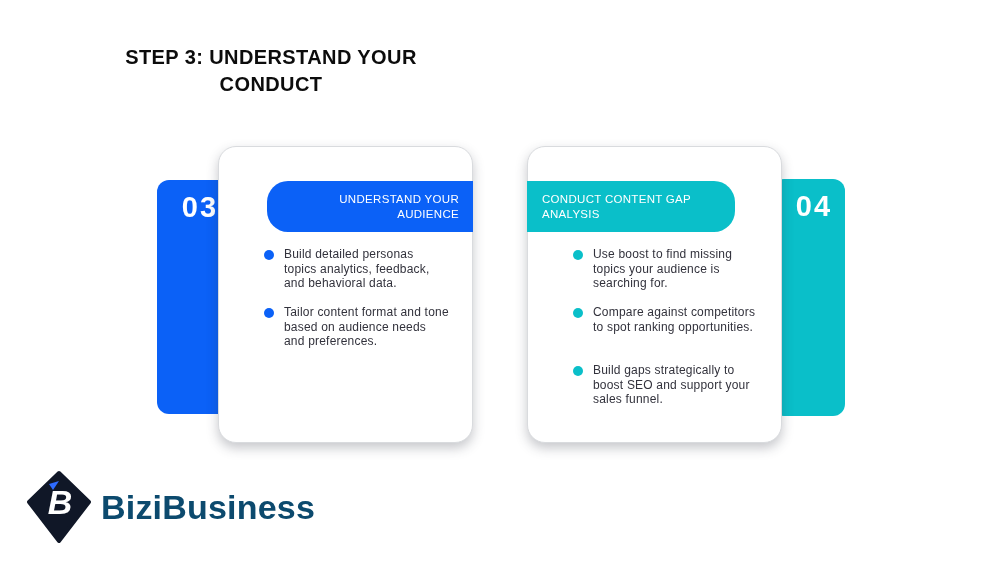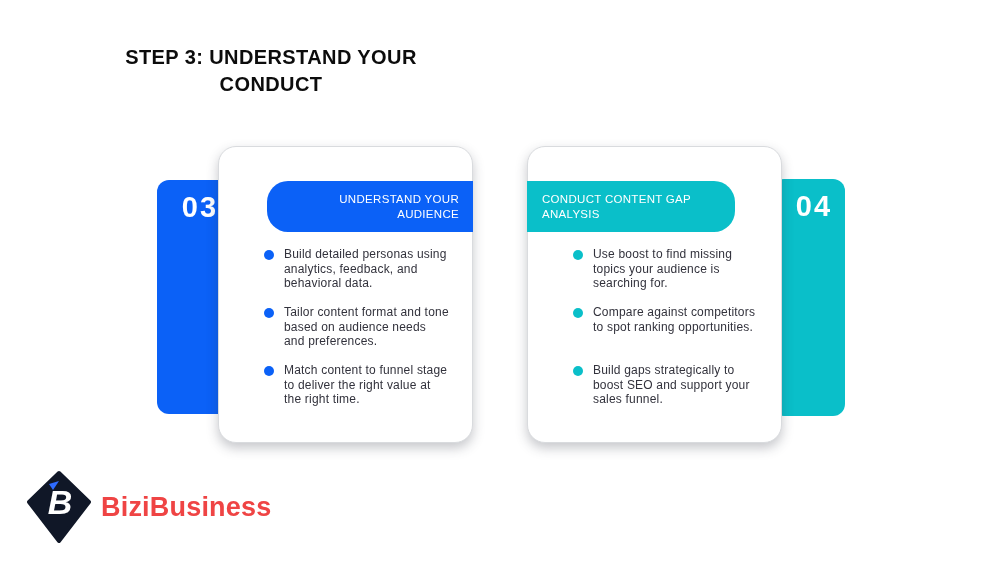--- a/index.html
+++ b/index.html
@@ -25,49 +25,45 @@
   #card-left .band{left:48px;right:-1px;background:#0B61F7;border-radius:21px 0 0 21px;justify-content:flex-end;text-align:right;padding-right:14px;padding-left:26px;}
   #card-right .band{left:-1px;width:208px;background:#0ABFC9;border-radius:0 21px 21px 0;justify-content:flex-start;text-align:left;padding-left:15px;padding-right:30px;}
 
   .bullets{position:absolute;left:45px;top:100px;width:185px;list-style:none;margin:0;padding:0;}
   .bullet{position:relative;height:58px;padding-left:20px;box-sizing:border-box;font-size:12px;line-height:14.5px;color:#32323c;letter-spacing:.2px;}
   .dot{position:absolute;left:0;top:3px;width:10px;height:10px;border-radius:50%;}
   .blue-dot{background:#0B61F7;}
   .teal-dot{background:#0ABFC9;}
 
   .logo{position:absolute;left:26px;top:470px;display:flex;align-items:center;gap:9px;}
-  .brand-name{font-size:27px;font-weight:700;color:#ef4444;letter-spacing:.2px;}
+  .brand-name{font-size:34px;font-weight:700;color:#0c4a6e;letter-spacing:.2px;}
 </style>
 </head>
 <body>
 
 <div class="canvas">
 
   <div class="step-title" id="title-left">STEP 3: UNDERSTAND YOUR CONDUCT</div>
 
   <div class="num-rect blue">
     <span class="num-label">03</span>
   </div>
 
   <div class="card" id="card-left">
     <div class="band">
       <span>UNDERSTAND YOUR AUDIENCE</span>
     </div>
     <ul class="bullets">
       <li class="bullet">
         <span class="dot blue-dot"></span>
-        <span>Build detailed personas using analytics, feedback, and behavioral data.</span>
+        <span>Build detailed personas topics analytics, feedback, and behavioral data.</span>
       </li>
       <li class="bullet">
         <span class="dot blue-dot"></span>
         <span>Tailor content format and tone based on audience needs and preferences.</span>
-      </li>
-      <li class="bullet">
-        <span class="dot blue-dot"></span>
-        <span>Match content to funnel stage to deliver the right value at the right time.</span>
       </li>
     </ul>
   </div>
 
   <div class="num-rect teal">
     <span class="num-label">04</span>
   </div>
 
   <div class="card" id="card-right">
     <div class="band">

